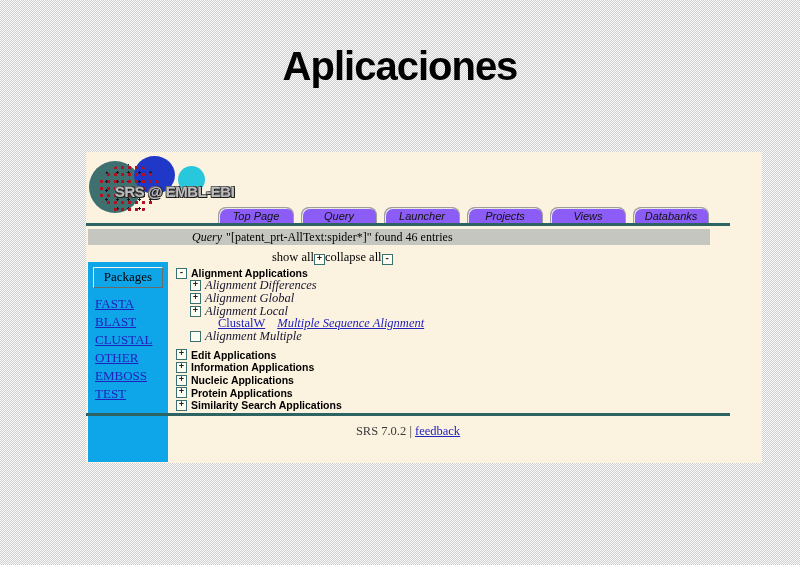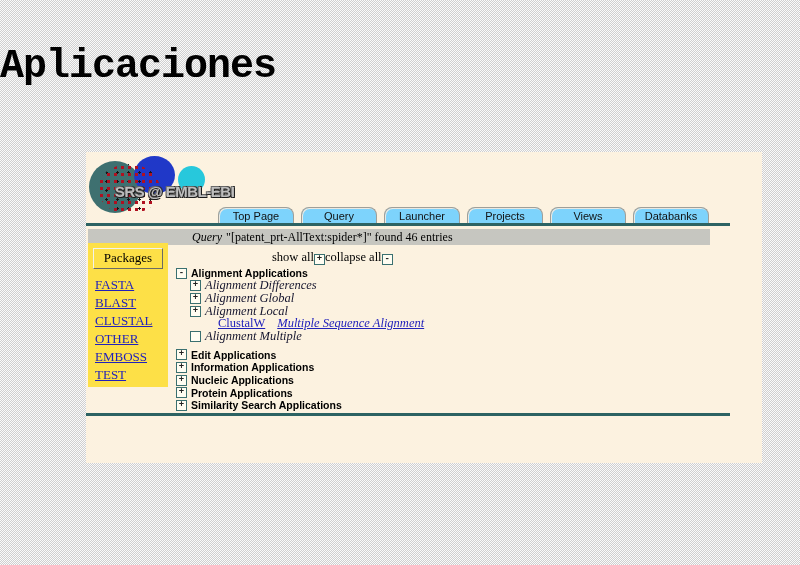--- a/index.html
+++ b/index.html
@@ -6,22 +6,22 @@
   body{width:800px;height:565px;overflow:hidden;}
   .slide{
     position:relative;width:800px;height:565px;
     background-color:#ededed;
     background-image:repeating-conic-gradient(#cfcfcf 0% 25%, #fafafa 0% 50%);
     background-size:2px 2px;
     font-family:"Liberation Serif", serif;
   }
   .slide-title{
     position:absolute;top:44px;left:0;width:100%;
-    text-align:left;
-    font-family:Liberation Mono, monospace;
+    text-align:center;
+    font-family:Liberation Sans, sans-serif;
     font-weight:bold;font-size:40px;letter-spacing:-1px;color:#000;
   }
   
   .shot{
     position:absolute;left:86px;top:152px;width:644px;height:311px;
     background:#fcf2e0;
     padding-left:32px;
   }
   
   .logo{position:absolute;left:0;top:0;width:135px;height:62px;}
@@ -40,38 +40,38 @@
   .logo-text{
     position:absolute;left:29px;top:31px;white-space:nowrap;
     font-family:"Liberation Sans", sans-serif;font-weight:bold;font-size:15px;
     color:#bdbdbd;letter-spacing:-0.5px;
     text-shadow:1px 1px 0 #1a1a1a,-1px -1px 0 #6a6a6a,1px -1px 0 #333,-1px 1px 0 #333;
   }
   
   .tabs{position:absolute;left:132px;top:55px;display:flex;gap:7px;}
   .tab{
     width:76px;height:16px;box-sizing:border-box;
-    background:#7dd3fc;border:1px solid #9f9f99;border-bottom:none;
+    background:#8b5cf6;border:1px solid #9f9f99;border-bottom:none;
     border-radius:8px 8px 0 0;
     box-shadow:inset 1px 1px 0 #e9e9e3;
     font-family:"Liberation Sans", sans-serif;font-size:11px;color:#111;
-    display:flex;align-items:center;justify-content:center;
+    display:flex;align-items:center;justify-content:center;font-style:italic;
   }
   .rule-top{position:absolute;top:71px;left:0;width:644px;height:3px;background:#2d6363;}
   .rule-bottom{position:absolute;top:261px;left:0;width:644px;height:3px;background:#2d6363;}
   
   .query-bar{
     position:absolute;top:77px;left:2px;width:622px;height:16px;background:#c6c6c0;
     display:flex;align-items:center;box-sizing:border-box;padding-left:104px;
     font-size:12px;color:#000;white-space:nowrap;
   }
   .query-prefix{font-style:italic;margin-right:4px;}
   
   .sidebar{
-    position:absolute;left:2px;top:91px;width:80px;height:144px;background:#fde047;
+    position:absolute;left:2px;top:110px;width:80px;height:200px;background:#0ea5e9;
     box-sizing:border-box;
   }
   .pkg-header{
     margin:5px 5px 8px 5px;padding:1px 0 2px;text-align:center;font-size:13px;color:#000;
     border:1px solid;border-color:#f2f2ec #6b6b65 #6b6b65 #f2f2ec;
   }
   .pkg-link{display:block;margin:0 0 3px 7px;font-size:13px;line-height:15px;
     color:#2121bb;text-decoration:underline;}
   
   .tree{position:absolute;left:90px;top:99px;width:345px;}
@@ -197,15 +197,20 @@
           <div class="tree-row indent0">
             <span class="tree-box">+</span>
             <span class="lbl-bold">Similarity Search Applications</span>
           </div>
         </div>
     </div>
 
 
     <div class="rule-bottom"></div>
 
+    <div class="footer">
+      <span>SRS 7.0.2</span>
+      <span>|</span>
+      <a href="#">feedback</a>
+    </div>
 
   </div>
 </div>
 
 </body></html>

